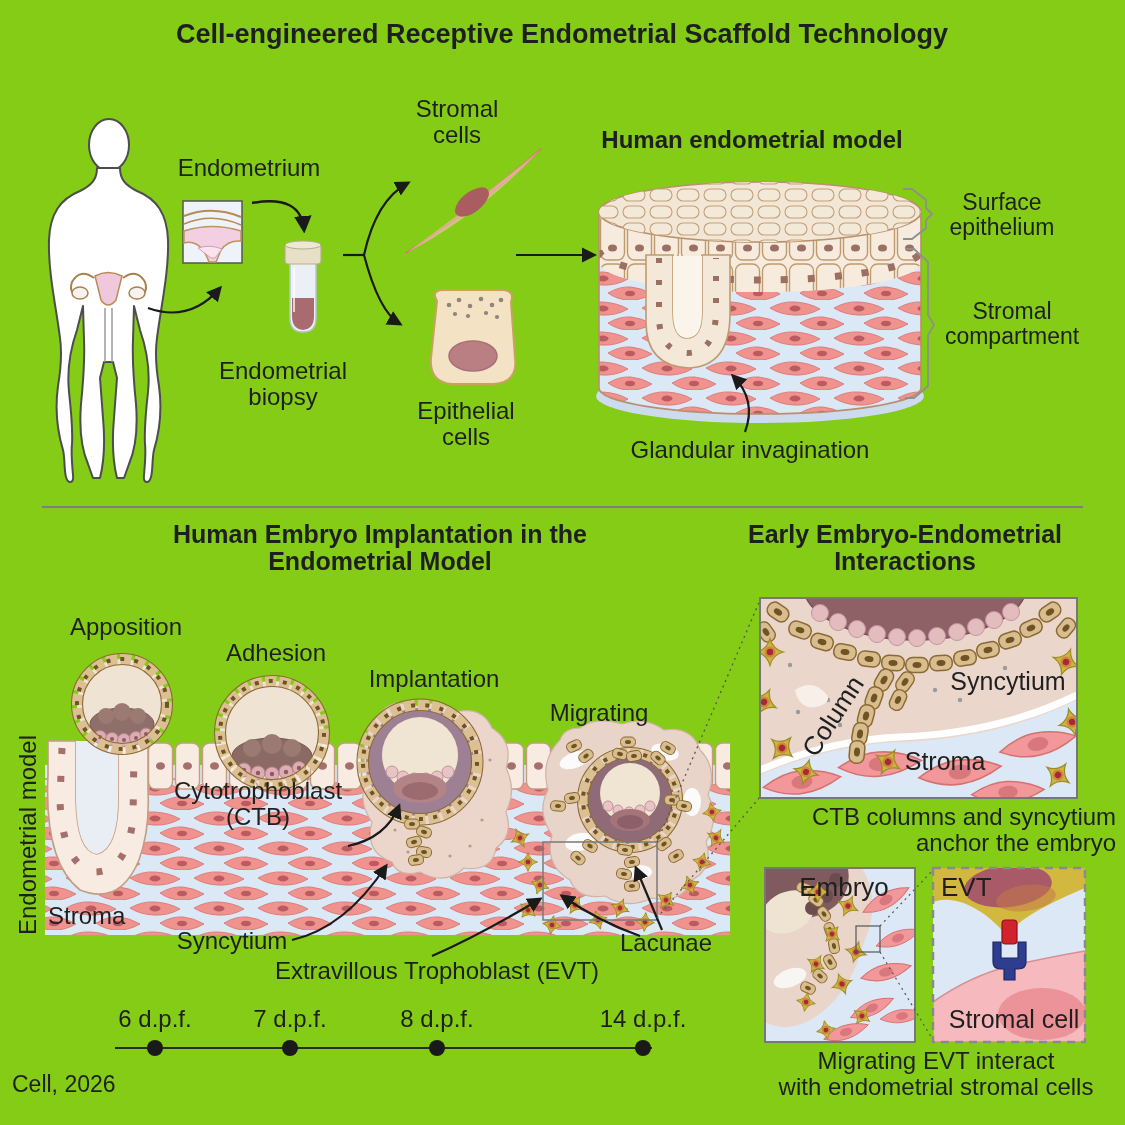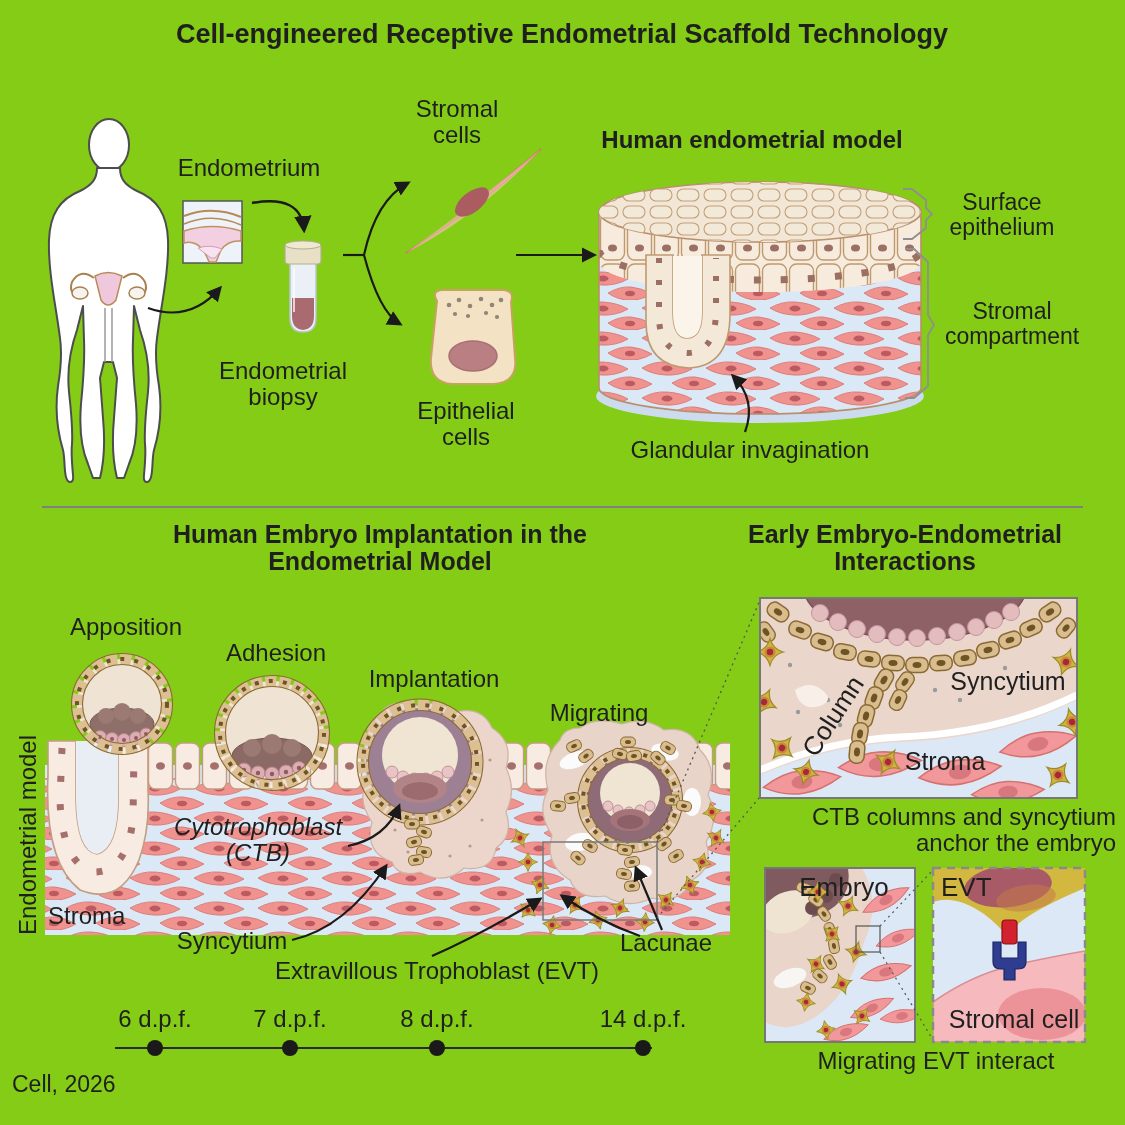--- a/index.html
+++ b/index.html
@@ -514,21 +514,21 @@
     <span>Early Embryo-Endometrial</span><br><span>Interactions</span>
   </div>
 
   <div class="lbl ctr" style="left:126px;top:614px;">Apposition</div>
   <div class="lbl ctr" style="left:276px;top:640px;">Adhesion</div>
   <div class="lbl ctr" style="left:434px;top:666px;">Implantation</div>
   <div class="lbl ctr" style="left:599px;top:700px;">Migrating</div>
 
   <div class="lbl" style="left:28px;top:835px;transform:translate(-50%,-50%) rotate(-90deg);font-size:24px;">Endometrial model</div>
 
-  <div class="lbl ctr" style="left:258px;top:814px;font-style:italic;">
+  <div class="lbl ctr" style="left:258px;top:778px;">
     <span>Cytotrophoblast</span><br><span>(CTB)</span>
   </div>
   <div class="lbl" style="left:48px;top:903px;">Stroma</div>
   <div class="lbl ctr" style="left:232px;top:928px;">Syncytium</div>
   <div class="lbl ctr" style="left:437px;top:958px;">Extravillous Trophoblast (EVT)</div>
   <div class="lbl ctr" style="left:666px;top:930px;">Lacunae</div>
 
   <div class="lbl ctr" style="left:155px;top:1006px;">6 d.p.f.</div>
   <div class="lbl ctr" style="left:290px;top:1006px;">7 d.p.f.</div>
   <div class="lbl ctr" style="left:437px;top:1006px;">8 d.p.f.</div>
@@ -540,16 +540,16 @@
   <div class="lbl ctr" style="left:1008px;top:668px;font-size:25px;">Syncytium</div>
   <div class="lbl ctr" style="left:945px;top:748px;font-size:25px;">Stroma</div>
   <div class="lbl ctr" style="left:964px;top:804px;text-align:right;">
     <span>CTB columns and syncytium</span><br><span>anchor the embryo</span>
   </div>
 
   <div class="lbl ctr" style="left:844px;top:873px;font-size:26px;">Embryo</div>
   <div class="lbl" style="left:941px;top:873px;font-size:26px;">EVT</div>
   <div class="lbl ctr" style="left:1014px;top:1006px;font-size:25px;text-align:right;">Stromal cell</div>
   <div class="lbl ctr" style="left:920px;top:1048px;margin-left:16px;">
-    <span>Migrating EVT interact</span><br>
+    <span>Migrating EVT interact</span><br><span>with endometrial stromal cells</span>
   </div>
 
 </div>
 
 </body></html>

